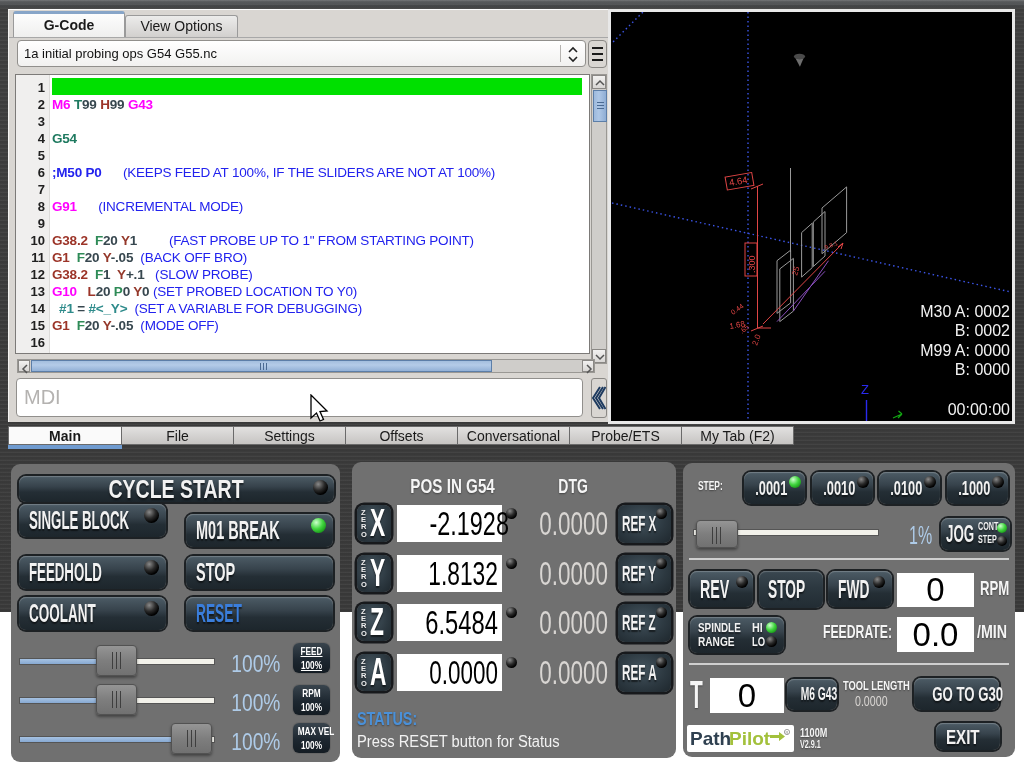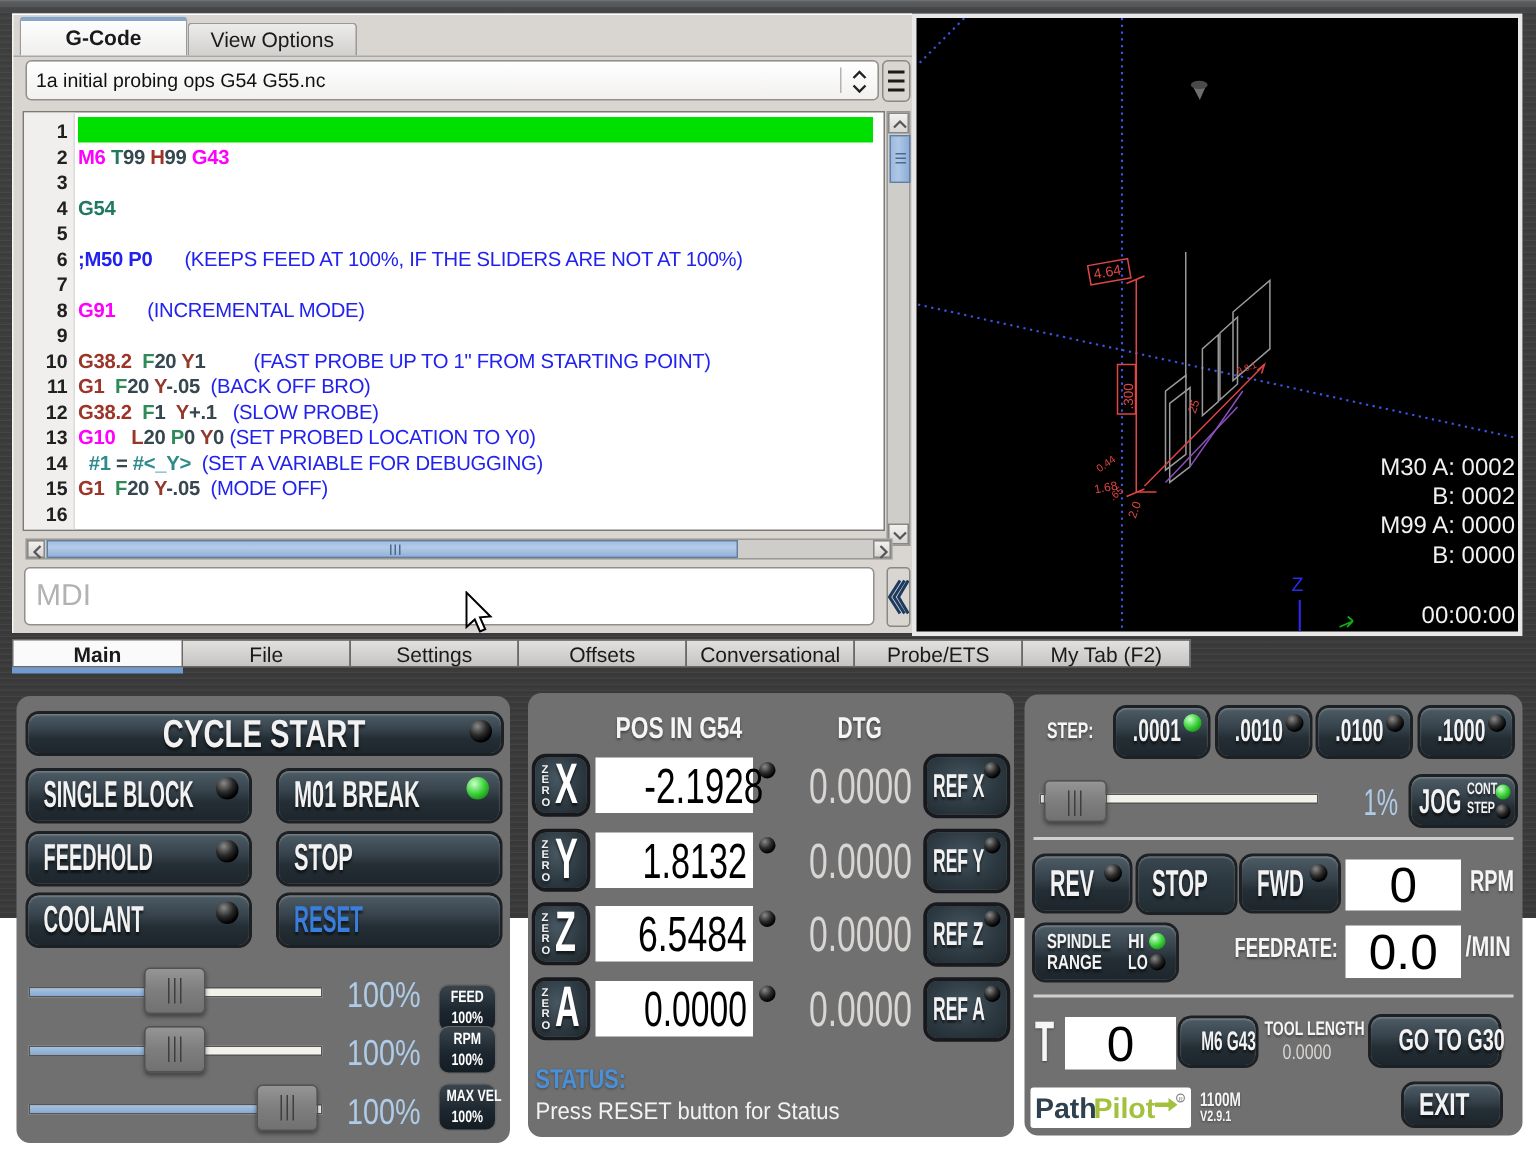--- a/index.html
+++ b/index.html
@@ -275,33 +275,33 @@
   <div class="mt" style="left:226px;width:112px;">Settings</div>
   <div class="mt" style="left:338px;width:112px;">Offsets</div>
   <div class="mt" style="left:450px;width:112px;">Conversational</div>
   <div class="mt" style="left:562px;width:112px;">Probe/ETS</div>
   <div class="mt" style="left:674px;width:112px;">My Tab (F2)</div>
   <div class="mt" id="mt7" style="left:786px;width:112px;">Status (F1)</div>
 </div>
 
 <div class="panel" id="pl">
   <div class="btn" style="left:8px;top:12px;width:315px;height:26px;font-size:26px;text-align:center;line-height:26px;"><span class="tx" style="transform:scaleX(.75)">CYCLE START</span><span class="led" style="left:294px;top:4px;width:15px;height:15px;"></span></div>
-  <div class="btn" style="left:8px;top:50px;width:147px;height:33px;font-size:25px;line-height:33px;padding-left:10px;"><span class="txl" style="transform:scaleX(.53)">SINGLE BLOCK</span><span class="led" style="left:125px;top:4px;width:15px;height:15px;"></span></div>
+  <div class="btn" style="left:8px;top:40px;width:147px;height:33px;font-size:25px;line-height:33px;padding-left:10px;"><span class="txl" style="transform:scaleX(.53)">SINGLE BLOCK</span><span class="led" style="left:125px;top:4px;width:15px;height:15px;"></span></div>
   <div class="btn" style="left:175px;top:50px;width:147px;height:33px;font-size:25px;line-height:33px;padding-left:10px;"><span class="txl" style="transform:scaleX(.58)">M01 BREAK</span><span class="led on" style="left:125px;top:4px;width:15px;height:15px;"></span></div>
   <div class="btn" style="left:8px;top:92px;width:147px;height:33px;font-size:25px;line-height:33px;padding-left:10px;"><span class="txl" style="transform:scaleX(.53)">FEEDHOLD</span><span class="led" style="left:125px;top:4px;width:15px;height:15px;"></span></div>
   <div class="btn" style="left:175px;top:92px;width:147px;height:33px;font-size:25px;line-height:33px;padding-left:10px;"><span class="txl" style="transform:scaleX(.58)">STOP</span></div>
   <div class="btn" style="left:8px;top:133px;width:147px;height:33px;font-size:25px;line-height:33px;padding-left:10px;"><span class="txl" style="transform:scaleX(.54)">COOLANT</span><span class="led" style="left:125px;top:4px;width:15px;height:15px;"></span></div>
   <div class="btn blue" style="left:175px;top:133px;width:147px;height:33px;font-size:25px;line-height:33px;padding-left:10px;"><span class="txl" style="transform:scaleX(.55)">RESET</span></div>
 
   <div class="slider">
     <div class="track" style="left:8px;top:194px;width:196px;"></div>
     <div class="fill" style="left:9px;top:195px;width:97px;"></div>
     <div class="handle" style="left:85px;top:181px;"></div>
     <div class="pct" style="right:60px;top:186px;"><span class="txr" style="transform:scaleX(.8)">100%</span></div>
-    <div class="badge" style="left:282px;top:193px;">
+    <div class="badge" style="left:282px;top:179px;text-decoration:underline;">
           <span>FEED</span>
           <span>100%</span>
         </div>
   </div>
   <div class="slider">
     <div class="track" style="left:8px;top:233px;width:196px;"></div>
     <div class="fill" style="left:9px;top:234px;width:97px;"></div>
     <div class="handle" style="left:85px;top:220px;"></div>
     <div class="pct" style="right:60px;top:225px;"><span class="txr" style="transform:scaleX(.8)">100%</span></div>
     <div class="badge" style="left:282px;top:221px;">
@@ -359,21 +359,21 @@
   <div class="wbox dro" style="left:45px;top:192px;"><span class="txr" style="transform:scaleX(.68)">0.0000</span></div>
   <span class="led" style="left:154px;top:195px;width:11px;height:11px;"></span>
   <div class="dtg" style="top:192px;"><span class="txr" style="transform:scaleX(.68)">0.0000</span></div>
   <div class="btn refbtn" style="left:266px;top:192px;"><span class="txl" style="transform:scaleX(.53)">REF A</span><span class="led" style="left:38px;top:3px;width:11px;height:11px;"></span></div>
 
   <div class="wlbl" style="left:5px;top:247px;font-size:18px;color:#4a90d8;"><span class="txl" style="transform:scaleX(.8)">STATUS:</span></div>
   <div style="position:absolute;left:5px;top:271px;font-size:16px;color:#f2f2f2;"><span class="txl" style="transform:scaleX(.92)">Press RESET button for Status</span></div>
 </div>
 
 <div class="panel" id="pr">
-  <div class="wlbl" style="left:15px;top:16px;font-size:15px;"><span class="txl" style="transform:scaleX(.7)">STEP:</span></div>
+  <div class="wlbl" style="left:15px;top:16px;font-size:12px;"><span class="txl" style="transform:scaleX(.7)">STEP:</span></div>
   <div class="btn stepb" style="left:61px;"><span class="tx" style="transform:scaleX(.61)">.0001</span><span class="led on" style="left:45px;top:4px;width:12px;height:12px;"></span></div>
   <div class="btn stepb" style="left:129px;"><span class="tx" style="transform:scaleX(.61)">.0010</span><span class="led" style="left:45px;top:4px;width:12px;height:12px;"></span></div>
   <div class="btn stepb" style="left:196px;"><span class="tx" style="transform:scaleX(.61)">.0100</span><span class="led" style="left:45px;top:4px;width:12px;height:12px;"></span></div>
   <div class="btn stepb" style="left:264px;"><span class="tx" style="transform:scaleX(.61)">.1000</span><span class="led" style="left:45px;top:4px;width:12px;height:12px;"></span></div>
 
   <div class="slider">
     <div class="track" style="left:10px;top:66px;width:186px;"></div>
     <div class="handle" style="left:13px;top:57px;width:42px;height:28px;"></div>
     <div class="pct" style="left:226px;top:58px;font-size:25px;"><span class="txl" style="transform:scaleX(.64)">1%</span></div>
   </div>

